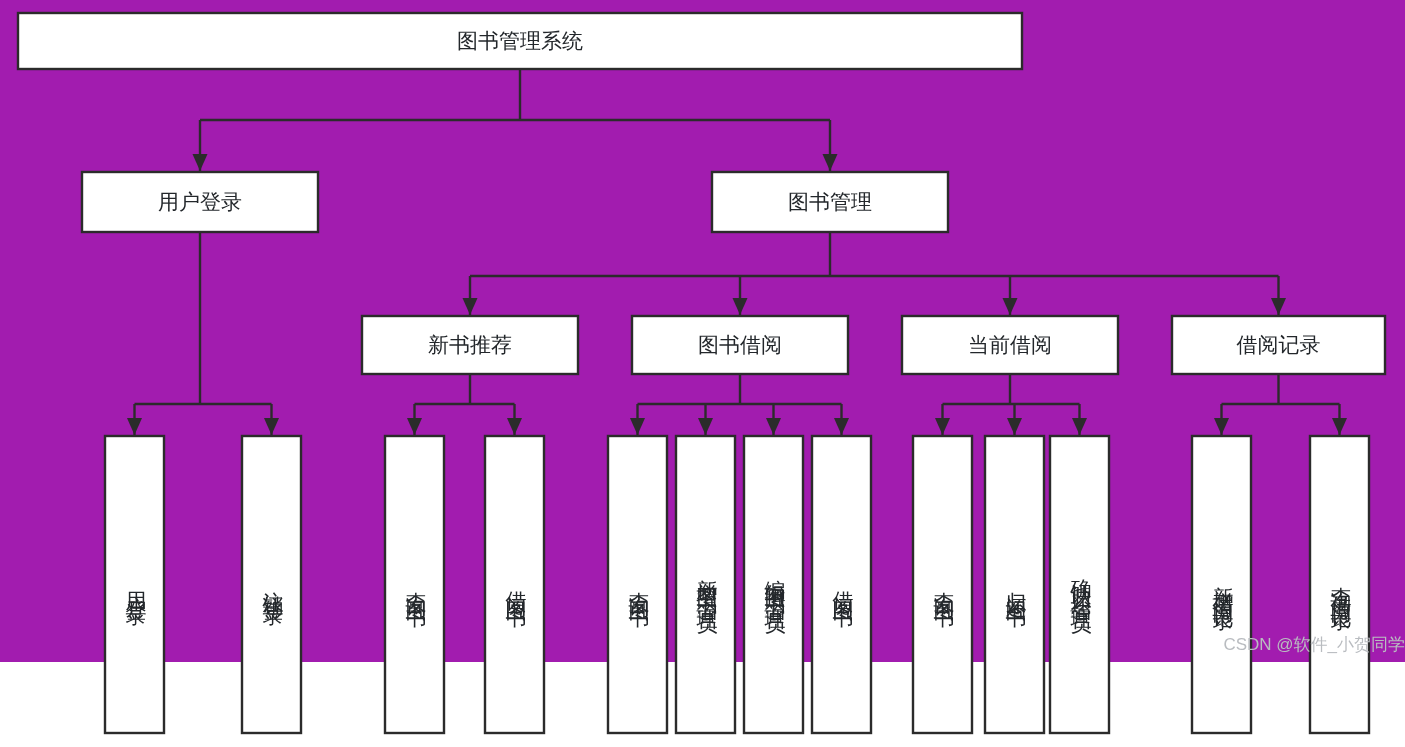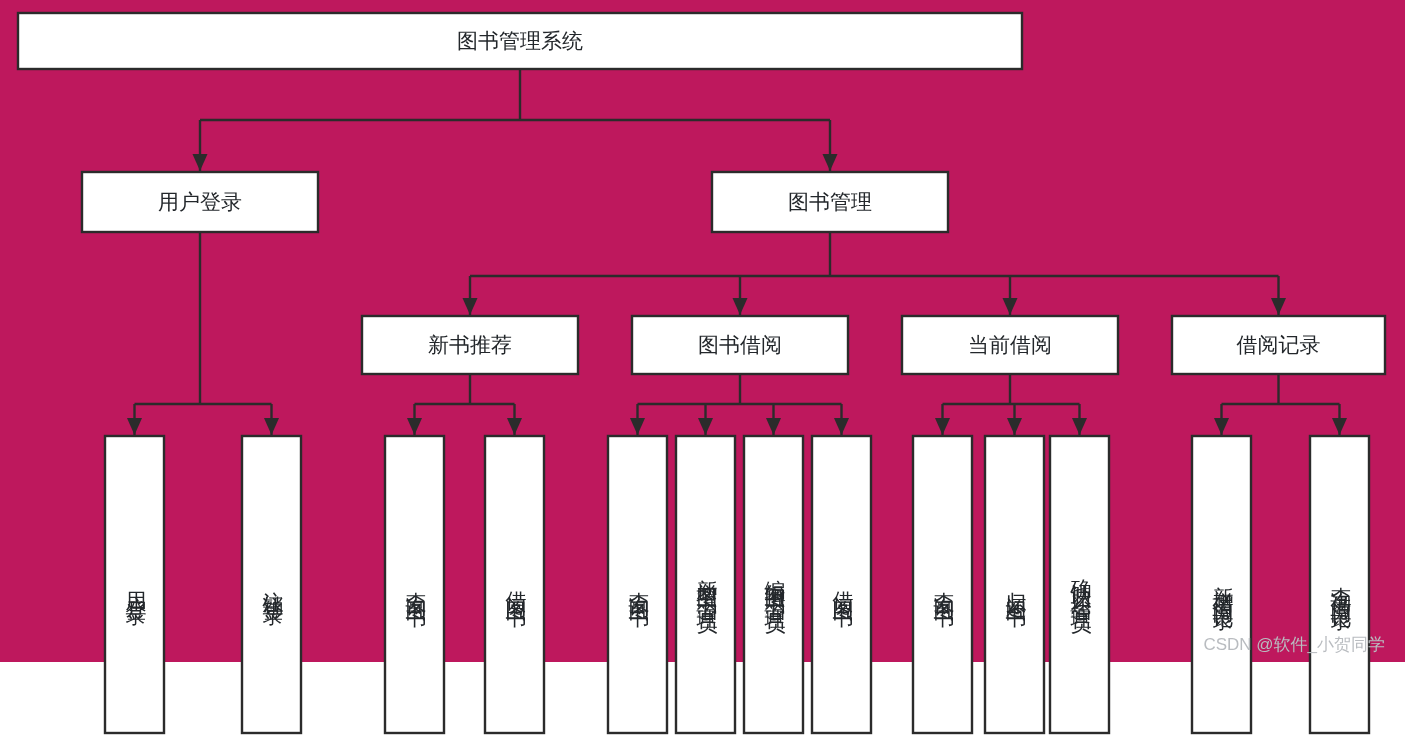--- a/index.html
+++ b/index.html
@@ -10,21 +10,21 @@
   body {
     width: 1405px;
     height: 747px;
     font-family: "Liberation Sans", "DejaVu Sans", sans-serif;
     overflow: hidden;
   }
   #diagram-root {
     position: relative;
     width: 1405px;
     height: 662px;
-    background: #be185d;
+    background: #a21caf;
   }
   svg.diagram-canvas {
     position: absolute;
     left: 0;
     top: 0;
     width: 1405px;
     height: 747px;
     display: block;
   }
   .node-box {
@@ -54,21 +54,21 @@
     font-size: 21px;
     fill: #23272b;
     text-anchor: middle;
     dominant-baseline: middle;
     writing-mode: vertical-rl;
     text-orientation: upright;
     letter-spacing: 5px;
   }
   .watermark-text {
     position: absolute;
-    right: 20px;
+    right: 0;
     bottom: 6px;
     font-family: "Liberation Sans", "DejaVu Sans", sans-serif;
     font-size: 17px;
     color: #b9bcc0;
     white-space: nowrap;
     user-select: none;
   }
 </style>
 </head>
 <body>

